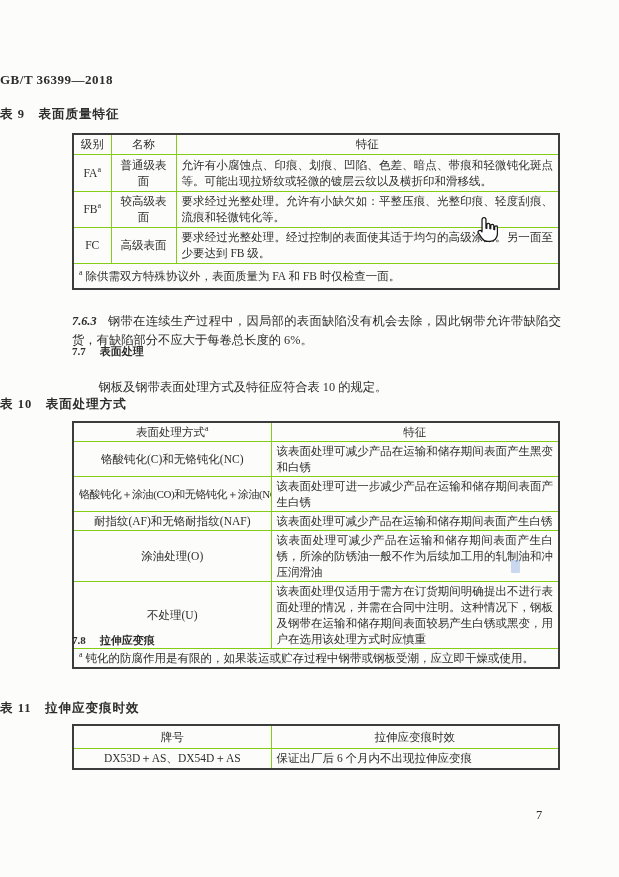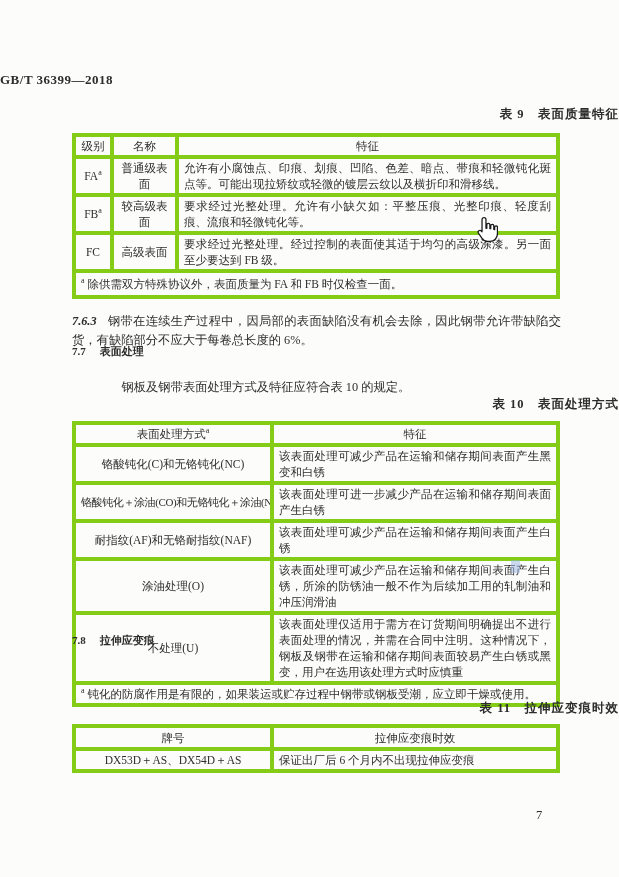--- a/index.html
+++ b/index.html
@@ -4,31 +4,31 @@
 <style>
   html,body{margin:0;padding:0;background:#e8e8e8;}
   .page{
     position:relative;width:619px;height:877px;margin:0 auto;
     background:#fcfcfa;
     font-family:"Liberation Serif","DejaVu Serif",serif;
     color:#2d2d2d;overflow:hidden;
   }
   .std-num{position:absolute;top:72px;left:0;width:560px;text-align:left;
     font-weight:bold;font-size:13px;letter-spacing:.5px;}
-  .tbl-title{position:absolute;left:0;width:100%;text-align:right;
+  .tbl-title{position:absolute;left:0;width:100%;text-align:left;
     font-weight:bold;font-size:12.5px;letter-spacing:1px;}
   .heading{position:absolute;left:72px;font-size:11px;font-weight:bold;text-align:right;}
   .heading .h-num{margin-right:14px;font-weight:bold;}
   .para{position:absolute;left:72px;width:489px;font-size:12.3px;
     line-height:19px;text-align:justify;}
   .para .p-num{font-weight:bold;margin-right:11px;font-style:italic;}
-  .ind{text-indent:2.15em;margin-left:23px;}
+  .ind{text-indent:2.15em;}
   table.tbl{position:absolute;left:72px;width:488px;border-collapse:collapse;
     table-layout:fixed;border:2px solid #3c3c3c;font-size:11.5px;}
-  table.tbl td{border:4px solid #84cc16;padding:1px 5px;line-height:16px;
+  table.tbl td{border:1px solid #84cc16;padding:1px 5px;line-height:16px;
     vertical-align:middle;overflow:hidden;}
   td.c{text-align:center;padding:1px 2px;}
   td.j{text-align:justify;padding:2px 8px;}
   td.foot{text-align:left;padding-left:22px;}
   td.tight{letter-spacing:-.4px;font-size:11px;white-space:nowrap;}
   sup{font-size:8px;line-height:0;}
   .page-num{position:absolute;top:808px;left:524px;width:30px;
     text-align:center;font-size:12.5px;}
   .artifact{position:absolute;left:511px;top:560px;width:9px;height:13px;
     background:rgba(140,172,225,.45);border-radius:1px;}

